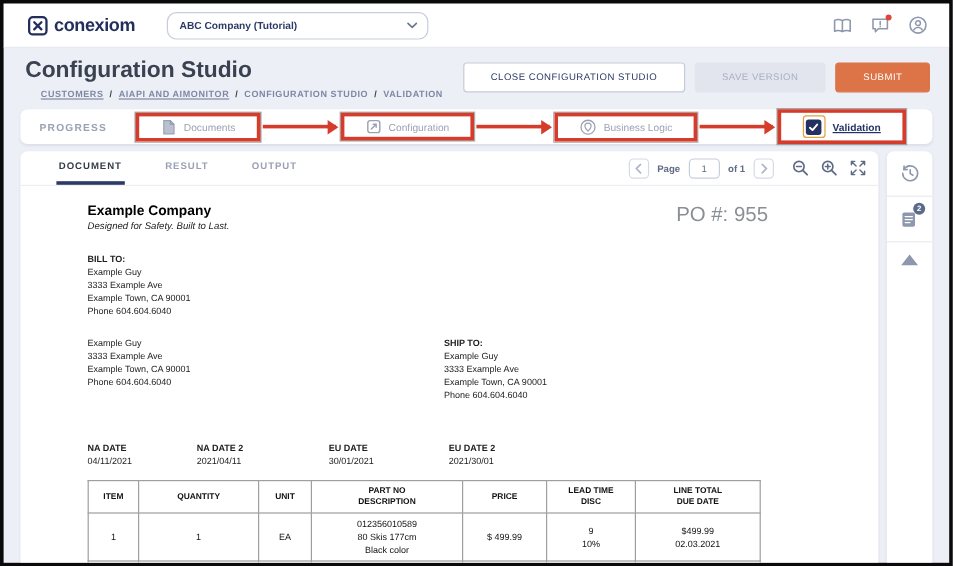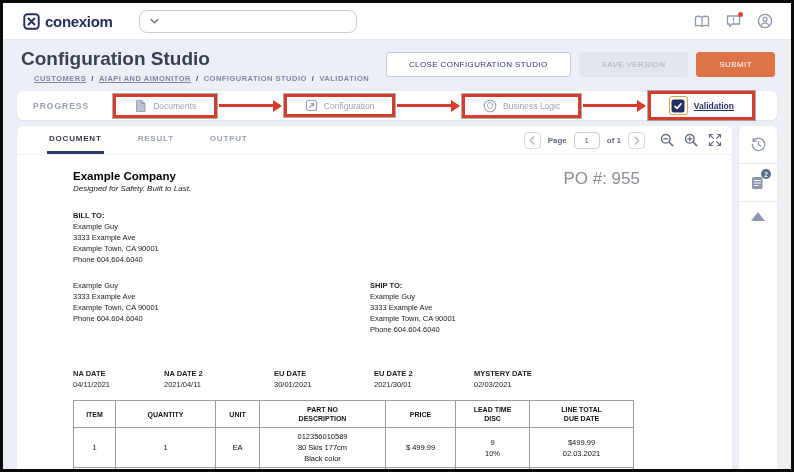--- a/index.html
+++ b/index.html
@@ -86,20 +86,21 @@
 
   <div class="top-bar">
     <div class="logo">
       <svg width="17" height="17" viewBox="0 0 16 16">
         <rect x="1.2" y="1.2" width="13.6" height="13.6" rx="3" fill="none" stroke="#232e5c" stroke-width="1.8"></rect>
         <path d="M5.2 5.2 L10.8 10.8 M10.8 5.2 L5.2 10.8" stroke="#232e5c" stroke-width="1.8" stroke-linecap="round"></path>
       </svg>
       <span class="logo-text">conexiom</span>
     </div>
     <div class="company-select">
+      <span>ABC Company (Tutorial)</span>
       <svg width="9" height="6" viewBox="0 0 9 6">
         <path d="M1 1.5 L4.5 4.8 L8 1.5" fill="none" stroke="#6b7590" stroke-width="1.4" stroke-linecap="round"></path>
       </svg>
     </div>
     <div class="top-icons">
       <span class="top-icon">
         <svg width="16" height="13" viewBox="0 0 16 13">
           <path d="M1.5 2 C3.5 1 5.8 1 8 2.2 C10.2 1 12.5 1 14.5 2 V11 C12.5 10.2 10.2 10.2 8 11.4 C5.8 10.2 3.5 10.2 1.5 11 Z M8 2.2 V11.4" fill="none" stroke="#8d97ad" stroke-width="1.3" stroke-linejoin="round"></path>
         </svg>
         </span>
@@ -259,24 +260,20 @@
             <div>2021/04/11</div>
           </div>
           <div class="date-block d2">
             <div class="date-label">EU DATE</div>
             <div>30/01/2021</div>
           </div>
           <div class="date-block d3">
             <div class="date-label">EU DATE 2</div>
             <div>2021/30/01</div>
           </div>
-          <div class="date-block d4">
-            <div class="date-label">MYSTERY DATE</div>
-            <div>02/03/2021</div>
-          </div>
         </div>
 
         <table class="doc-table">
           <colgroup>
             <col style="width:42px">
               <col style="width:100px">
               <col style="width:44px">
               <col style="width:126px">
               <col style="width:70px">
               <col style="width:74px">

